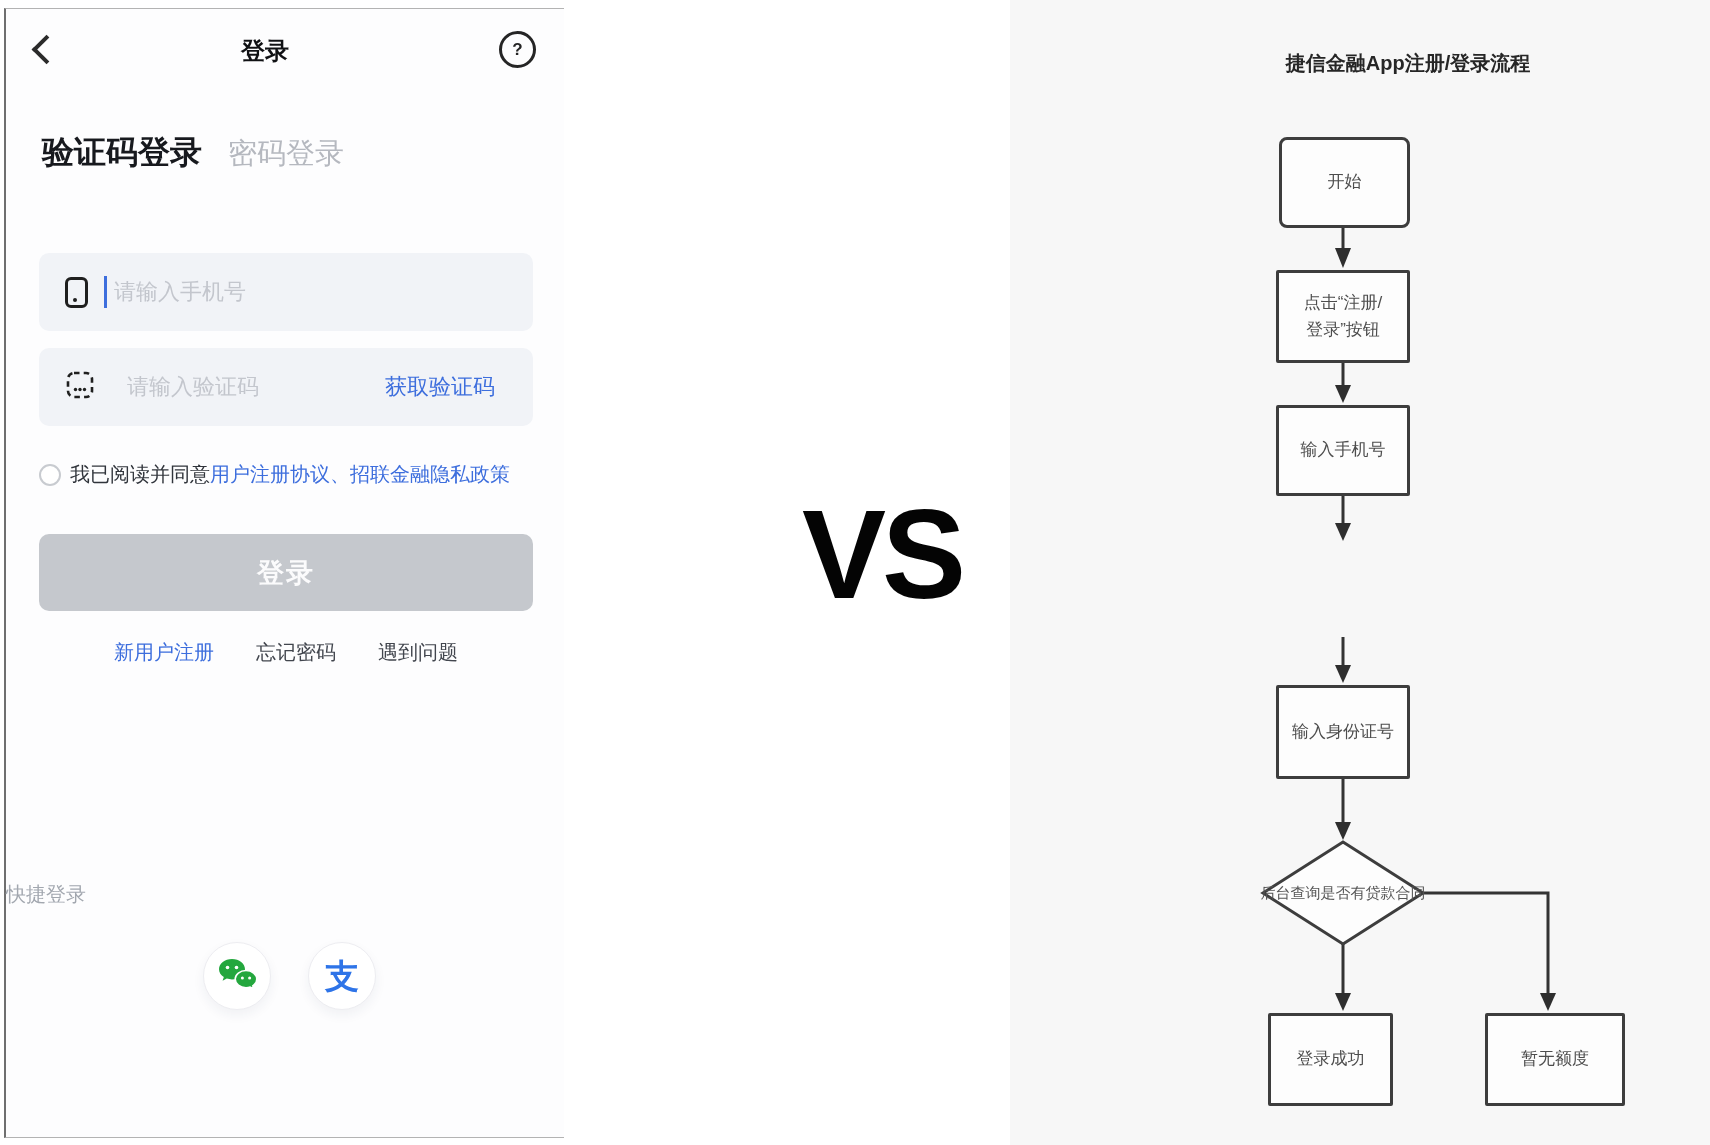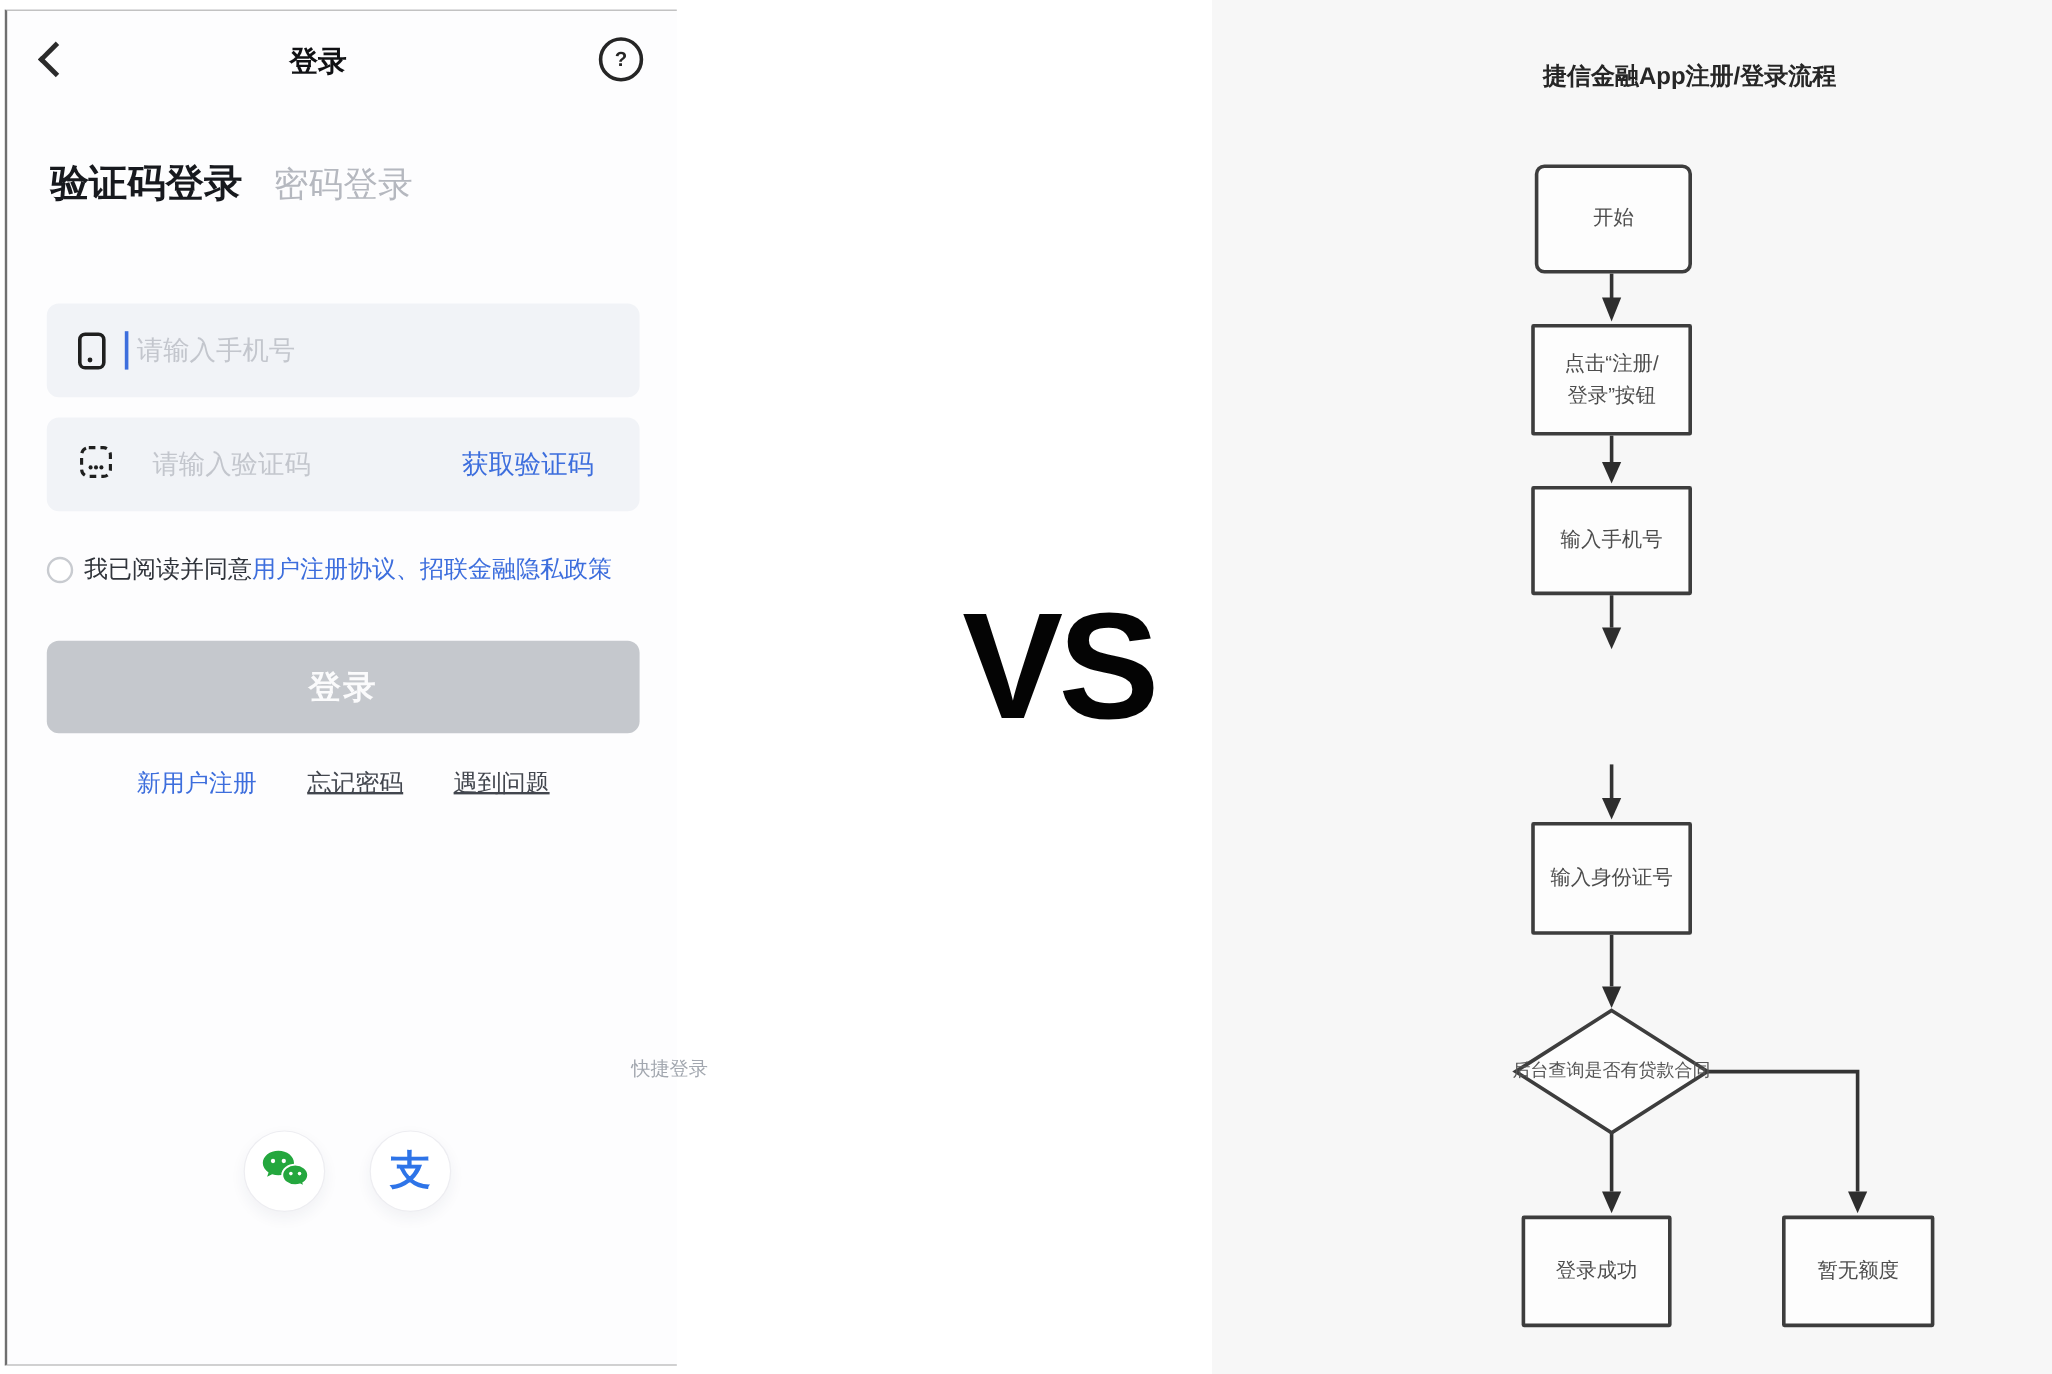--- a/index.html
+++ b/index.html
@@ -33,23 +33,23 @@
 
   .agreement{position:absolute;left:33px;top:452px;width:510px;display:flex;align-items:center;gap:9px;font-size:20px;color:#30343b;}
   .agree-circle{width:22px;height:22px;border:2px solid #c8cbd0;border-radius:50%;box-sizing:border-box;background:#fff;flex:0 0 auto;cursor:pointer;}
   .agree-link{color:#3d6edd;cursor:pointer;}
   .agree-sep{color:#3d6edd;}
 
   .login-btn{position:absolute;left:33px;top:525px;width:494px;height:77px;background:#c5c8cd;border:none;border-radius:10px;
              font-size:27px;font-weight:bold;color:#fbfbfc;font-family:inherit;letter-spacing:2px;cursor:pointer;}
   .links-row{position:absolute;left:0;top:630px;width:560px;display:flex;justify-content:center;gap:42px;font-size:20px;color:#42464e;}
   .link-primary{color:#3d6edd;cursor:pointer;}
-  .link-plain{cursor:pointer;text-decoration:underline;}
+  .link-plain{cursor:pointer;}
 
-  .quick-label{position:absolute;left:0;top:872px;width:560px;text-align:right;font-size:16px;color:#a2a7af;padding-left:24px;}
+  .quick-label{position:absolute;left:0;top:872px;width:560px;text-align:left;font-size:20px;color:#a2a7af;}
   .quick-circle{position:absolute;width:68px;height:68px;border-radius:50%;background:#fff;border:1px solid #ededf1;
                 box-shadow:0 5px 12px rgba(40,50,80,.06);display:flex;align-items:center;justify-content:center;cursor:pointer;box-sizing:border-box;}
   .wechat-circle{left:197px;top:933px;}
   .alipay-circle{left:302px;top:933px;}
   .alipay-glyph{font-size:34px;font-weight:bold;color:#2e74e8;line-height:1;}
 
   
   .vs{position:absolute;left:792px;top:492px;width:180px;text-align:center;font-size:126px;font-weight:bold;
       color:#040404;letter-spacing:-4px;line-height:1;}
 
@@ -60,21 +60,21 @@
   .fnode{position:absolute;background:#fdfdfd;border:3px solid #3d3d3d;border-radius:2px;box-sizing:border-box;
          display:flex;flex-direction:column;align-items:center;justify-content:center;
          font-size:17px;color:#4d4d4d;line-height:1.55;text-align:center;}
   .fnode span{display:block;}
   .n-start{left:269px;top:137px;width:131px;height:91px;border-radius:8px;}
   .n-tap{left:266px;top:270px;width:134px;height:93px;}
   .n-phone{left:266px;top:405px;width:134px;height:91px;}
   .n-sms{left:266px;top:543px;width:134px;height:94px;}
   .n-id{left:266px;top:685px;width:134px;height:94px;}
   .n-success{left:258px;top:1013px;width:125px;height:93px;}
-  .n-noquota{left:475px;top:1013px;width:127px;height:93px;}
+  .n-noquota{left:475px;top:1013px;width:140px;height:93px;}
   .n-decision{left:248px;top:862px;width:170px;height:62px;position:absolute;display:flex;flex-direction:row;
               align-items:center;justify-content:center;font-size:15px;color:#555;line-height:1.5;text-align:center;}
 </style>
 </head>
 <body>
 
 <div class="canvas">
 
   <section class="phone-panel">
     <div class="ph-header">

